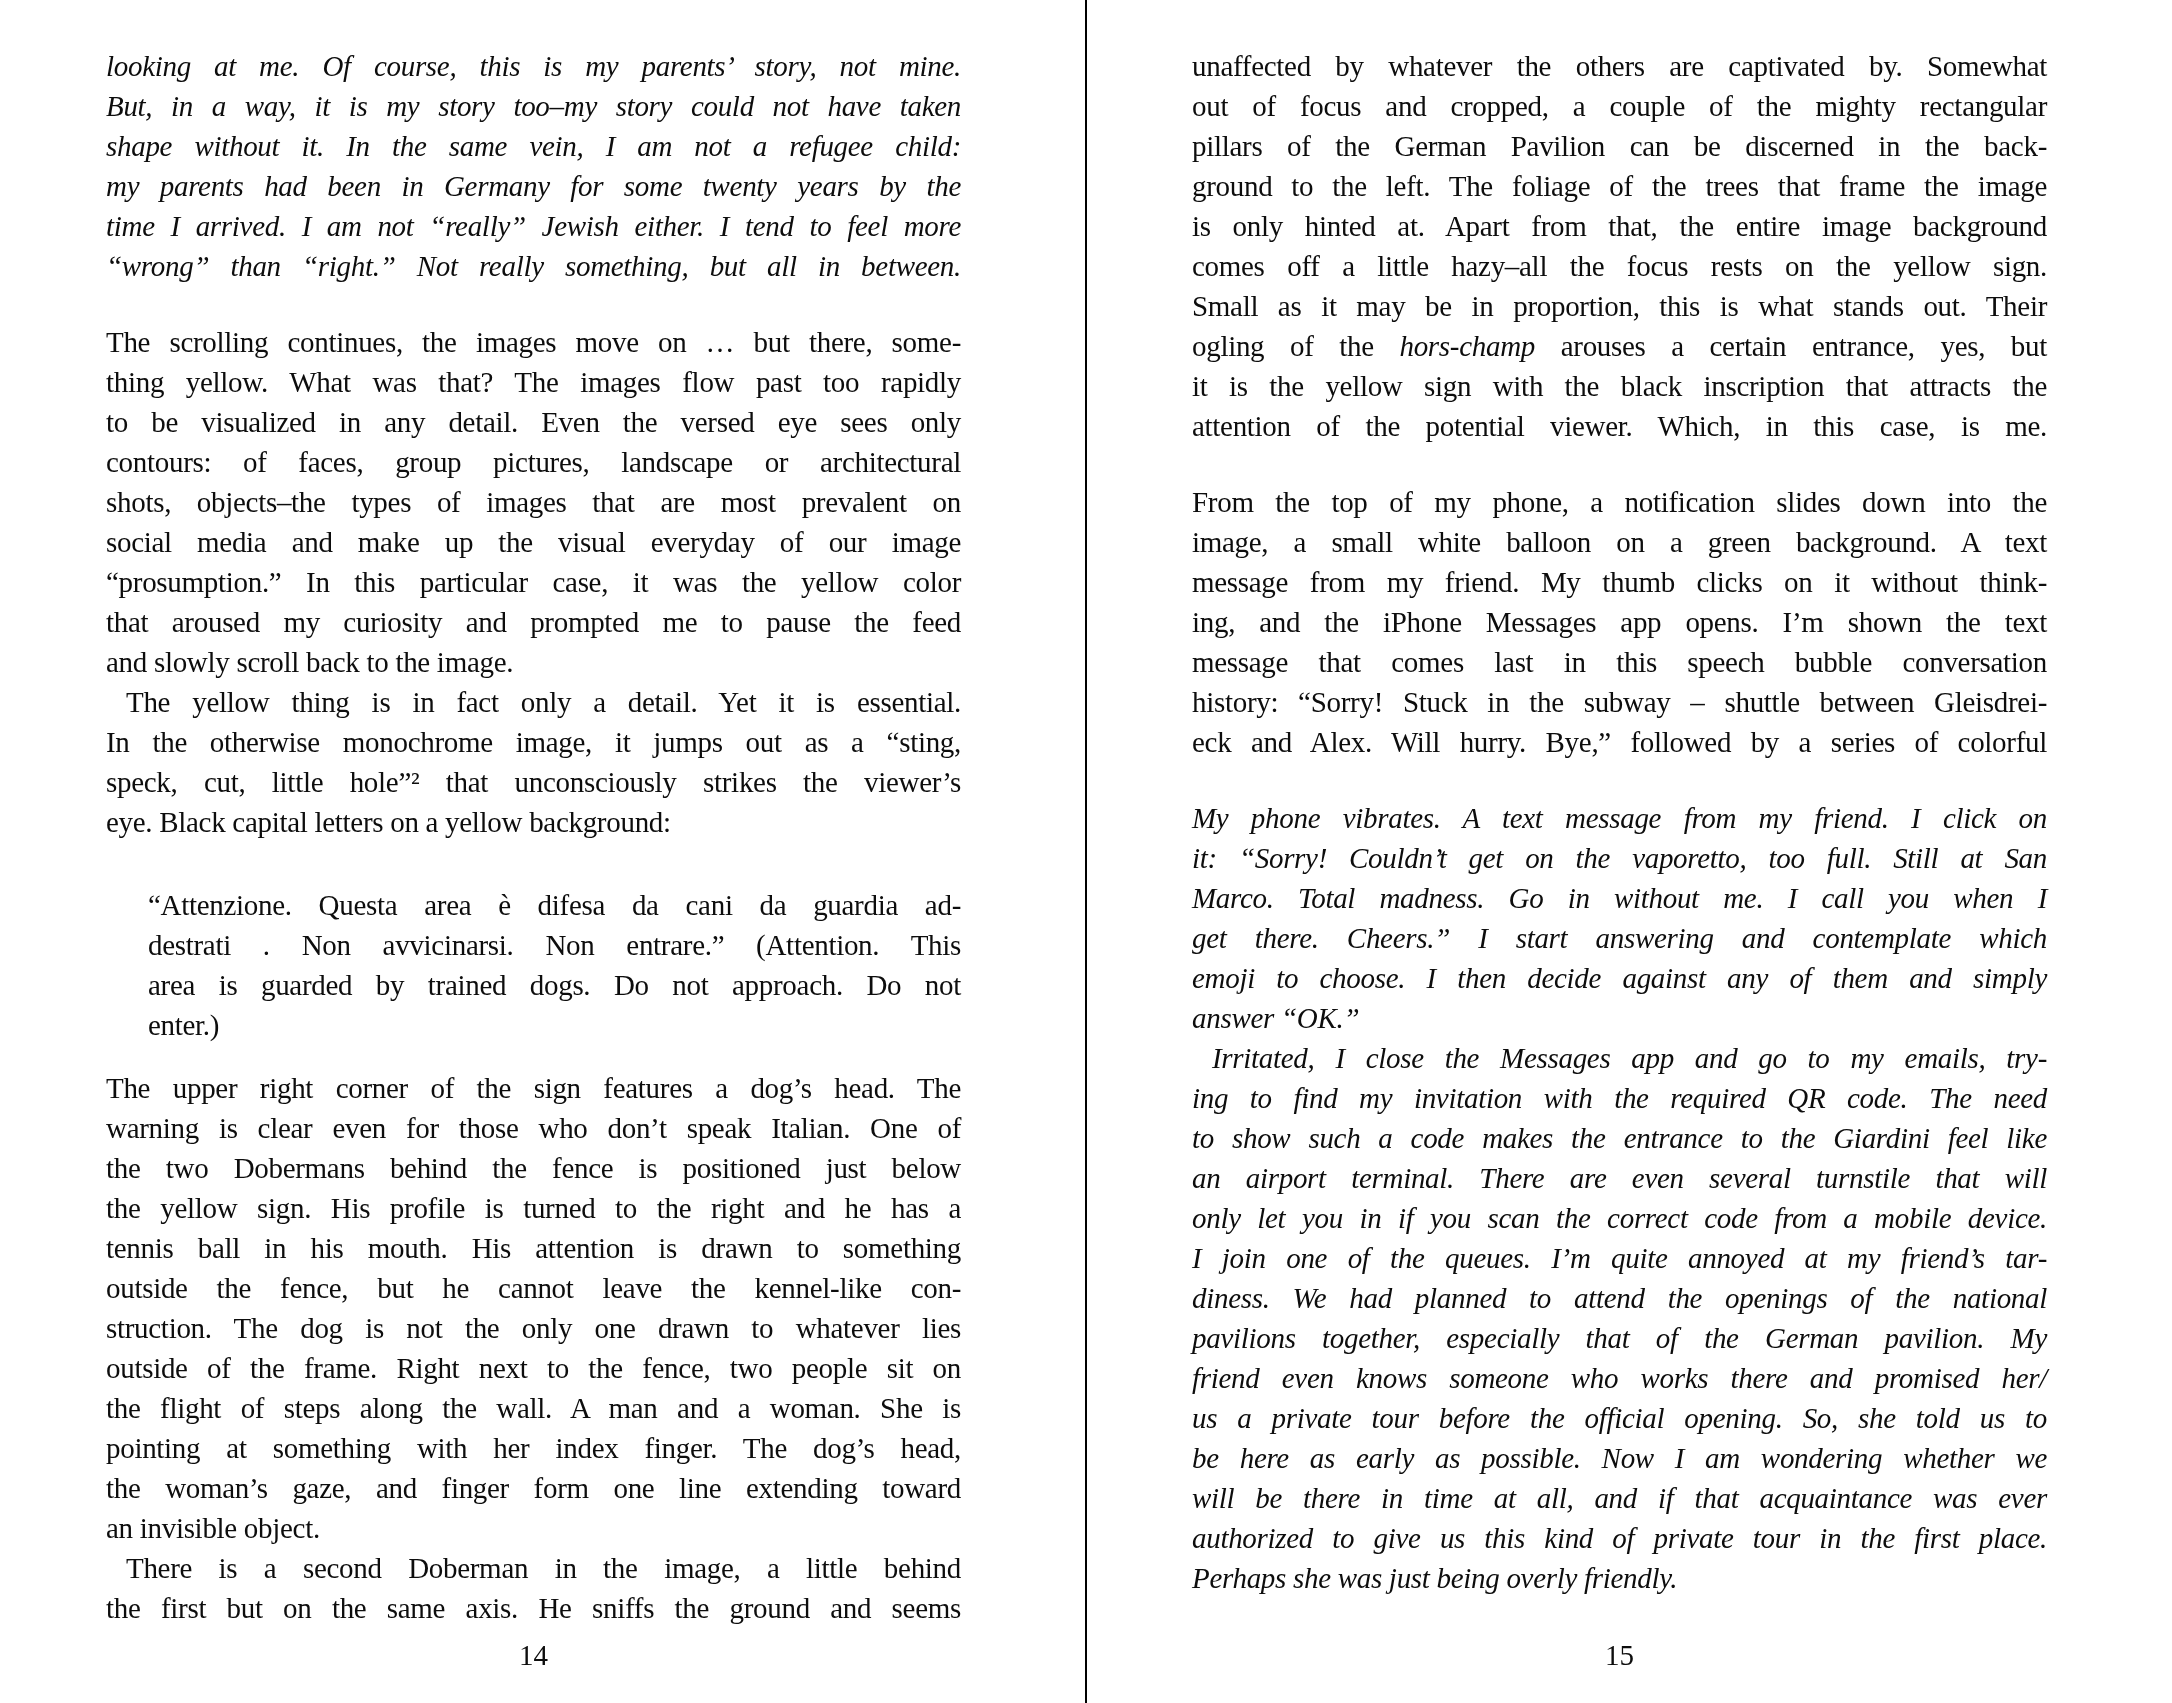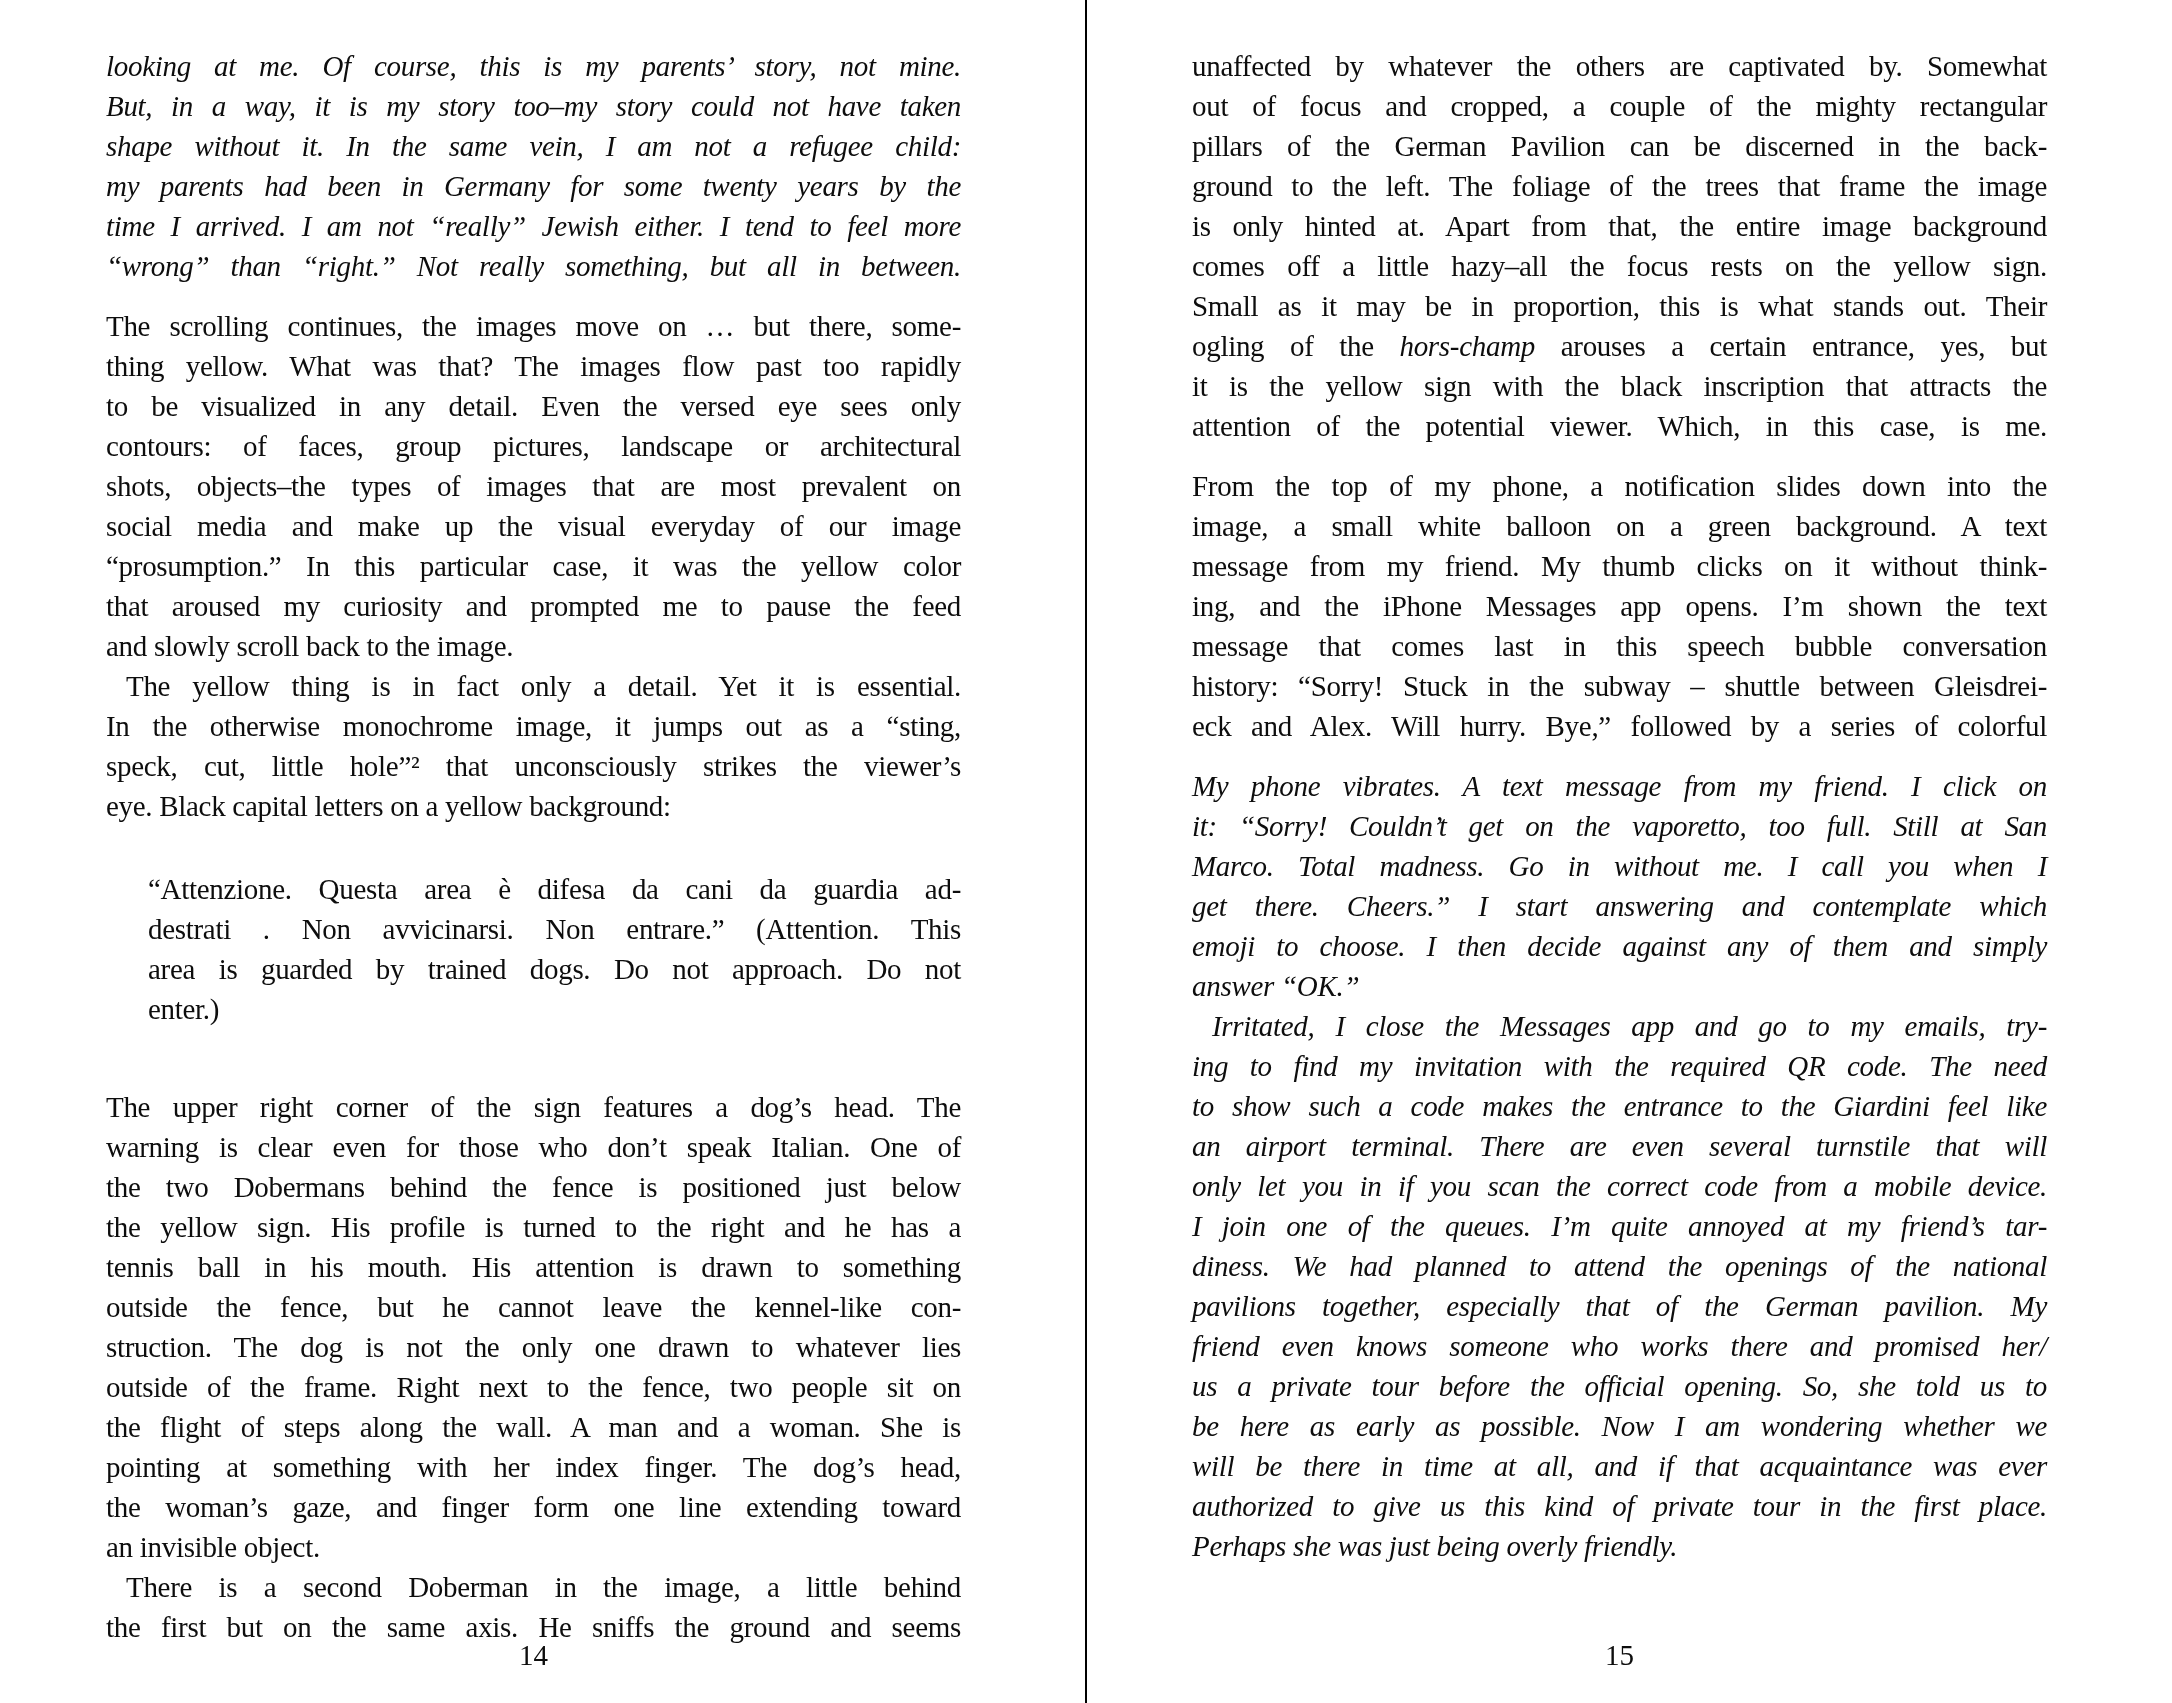--- a/index.html
+++ b/index.html
@@ -28,22 +28,22 @@
   .content {
     position: absolute;
     top: 46px;
     width: 855px;
     font-size: 29px;
     letter-spacing: -0.3px;
   }
   .content-left  { left: 106px; }
   .content-right { left: 135px; }
   .block { margin: 0; }
-  .block.gap { margin-top: 20px; }
-  .block.quote { margin: 43px 0 58px 42px; }
+  .block.gap { margin-top: 36px; }
+  .block.quote { margin: 43px 0 23px 42px; }
   .block.italic { font-style: italic; }
   .it { font-style: italic; }
   .line {
     line-height: 40px;
     height: 40px;
     white-space: normal;
     text-align: justify;
     text-align-last: justify;
     text-justify: inter-word;
   }

